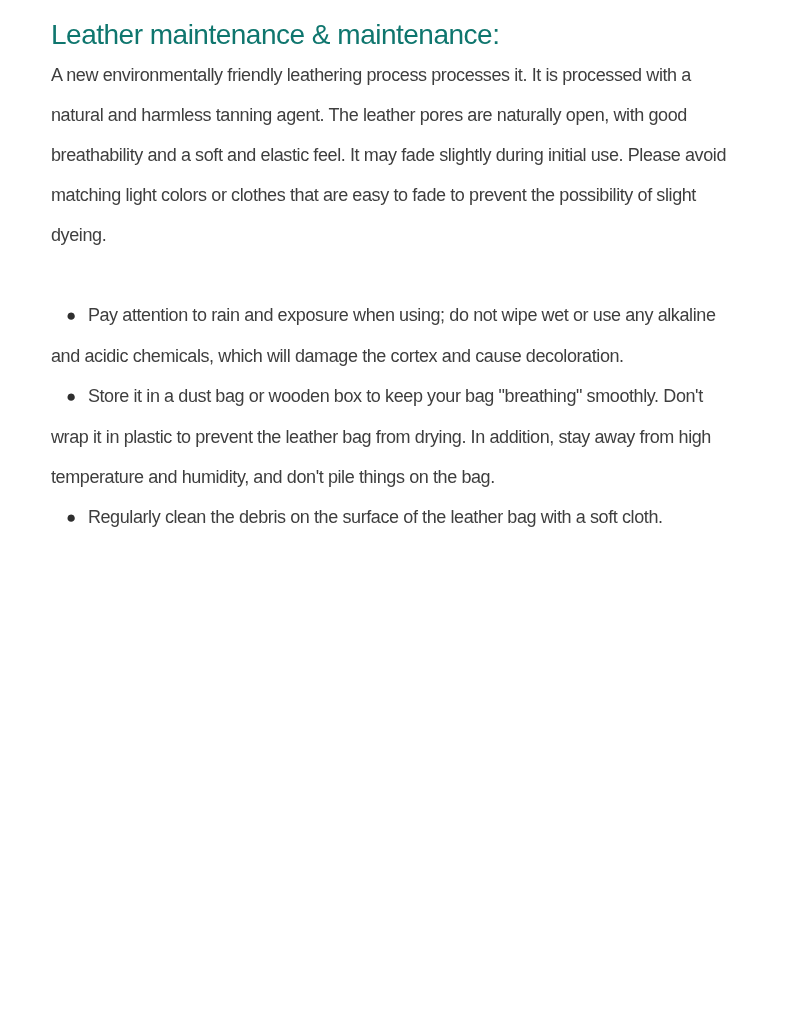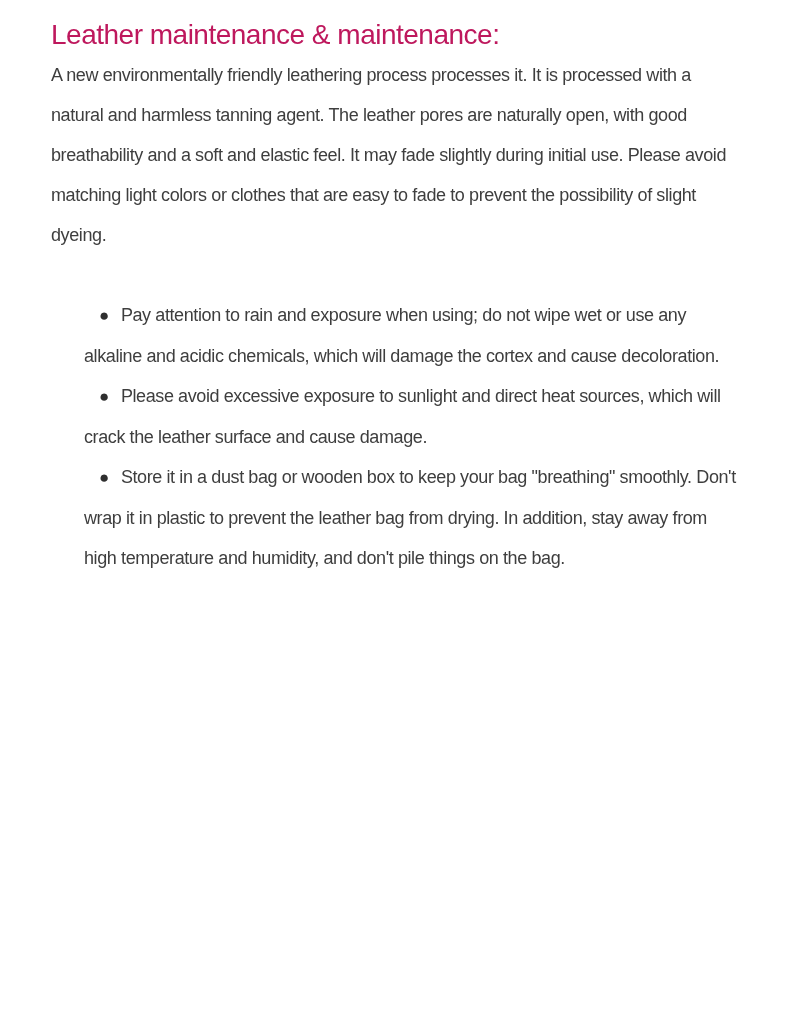--- a/index.html
+++ b/index.html
@@ -19,35 +19,34 @@
     height: 1026px;
     padding: 15px 49px 0 51px;
     background: #ffffff;
   }
   .page-title {
     margin: 0;
     font-size: 28px;
     line-height: 40px;
     font-weight: 500;
     letter-spacing: -0.5px;
-    color: #be185d;
+    color: #0f766e;
   }
   p.body-text {
     margin: 0;
     font-size: 18px;
     line-height: 40px;
     letter-spacing: -0.4px;
     color: #3e3e3e;
   }
   p.intro {
     margin-bottom: 40px;
   }
   p.bullet {
     text-indent: 15px;
-    margin-left: 33px;
   }
   .dot {
     font-size: 17px;
     margin-right: 12px;
     color: #2f2f2f;
   }
 </style>
 </head>
 <body>
 
@@ -56,23 +55,23 @@
   <h1 class="page-title">Leather maintenance &amp; maintenance:</h1>
 
   <p class="body-text intro">A new environmentally friendly leathering process processes it. It is processed with a natural and harmless tanning agent. The leather pores are naturally open, with good breathability and a soft and elastic feel. It may fade slightly during initial use. Please avoid matching light colors or clothes that are easy to fade to prevent the possibility of slight dyeing.</p>
 
   <p class="body-text bullet">
     <span class="dot">●</span><span>Pay attention to rain and exposure when using; do not wipe wet or use any alkaline and acidic chemicals, which will damage the cortex and cause decoloration.</span>
   </p>
 
 
 
-  <p class="body-text bullet">
-    <span class="dot">●</span><span>Please avoid excessive exposure to sunlight and direct heat sources, which will crack the leather surface and cause damage.</span>
-  </p>
 
 
   <p class="body-text bullet">
     <span class="dot">●</span><span>Store it in a dust bag or wooden box to keep your bag "breathing" smoothly. Don't wrap it in plastic to prevent the leather bag from drying. In addition, stay away from high temperature and humidity, and don't pile things on the bag.</span>
   </p>
 
+  <p class="body-text bullet">
+    <span class="dot">●</span><span>Regularly clean the debris on the surface of the leather bag with a soft cloth.</span>
+  </p>
 
 </div>
 
 </body></html>

